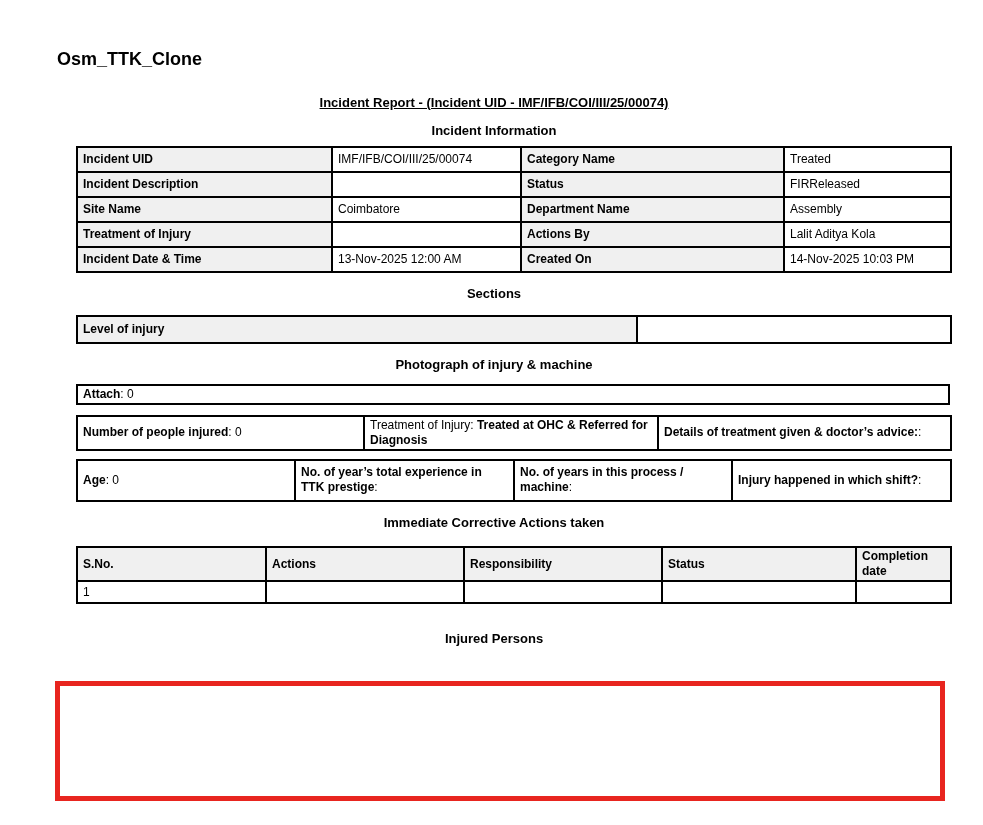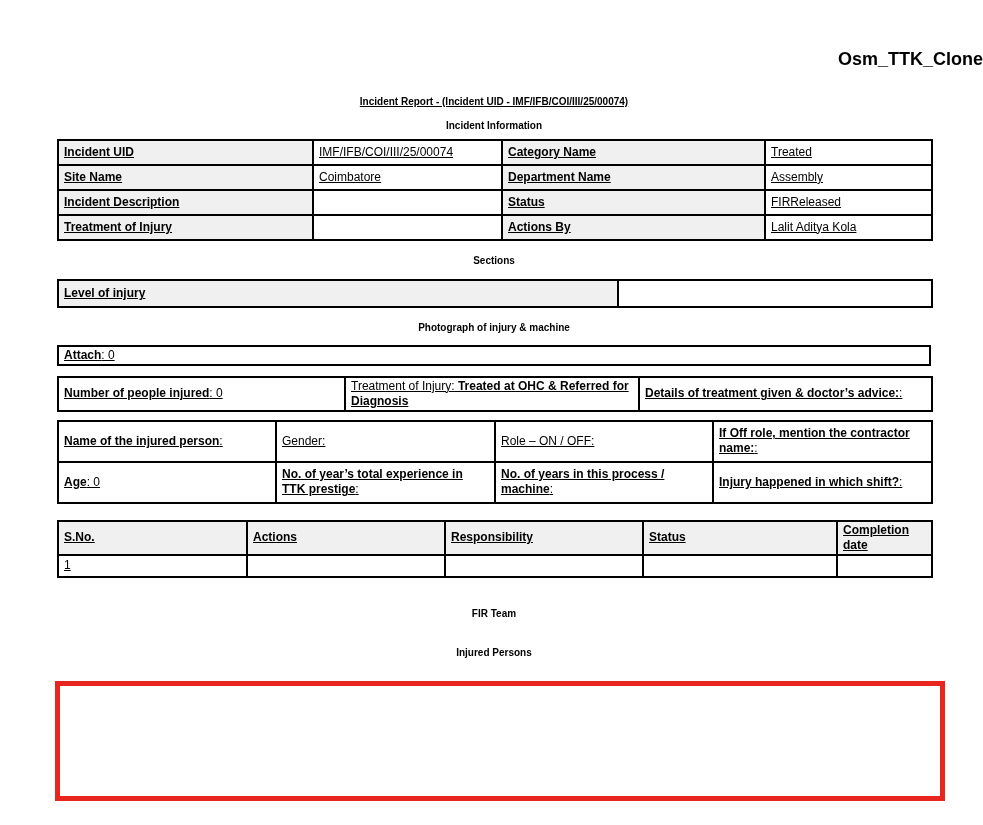--- a/index.html
+++ b/index.html
@@ -6,42 +6,42 @@
   html, body { margin: 0; padding: 0; background: #ffffff; }
   body {
     width: 983px; height: 825px; position: relative;
     font-family: "Liberation Sans", "DejaVu Sans", sans-serif;
     color: #000;
   }
   .doc { position: relative; width: 983px; height: 825px; padding-top: 50px; overflow: hidden; }
 
   .page-title {
     margin: 0 0 0 57px;
-    font-size: 18px; font-weight: bold; line-height: 1.1; text-align: right;
+    font-size: 18px; font-weight: bold; line-height: 1.1;
   }
 
   .center-head {
     width: 874px; margin-left: 57px; text-align: center;
-    font-size: 10px; font-weight: bold; line-height: 1.15;
+    font-size: 13px; font-weight: bold; line-height: 1.15;
   }
   .underlined { text-decoration: underline; }
 
   .m-report   { margin-top: 26px; }
   .m-info     { margin-top: 13px; }
   .m-sections { margin-top: 14px; }
   .m-photo    { margin-top: 14px; }
   .m-injury   { margin-top: 13px; }
   .m-person   { margin-top: 13px; }
   .m-corr     { margin-top: 14px; }
   .m-firteam  { margin-top: 30px; }
   .m-injpers  { margin-top: 28px; }
 
   table {
     border-collapse: collapse; table-layout: fixed;
-    width: 874px; margin-left: 57px; text-decoration: underline;
+    width: 874px; margin-left: 76px;
   }
   td {
     border: 2px solid #000;
     padding: 1px 5px;
     font-size: 12px; line-height: 1.25;
     vertical-align: middle;
     overflow: hidden;
     word-wrap: break-word;
   }
   .lab { background: #f0f0f0; font-weight: bold; }
@@ -88,36 +88,42 @@
         <col style="width:167px">
       </colgroup>
     <tbody>
         <tr>
       <td class="lab">Incident UID</td>
       <td>IMF/IFB/COI/III/25/00074</td>
       <td class="lab">Category Name</td>
       <td>Treated</td>
     </tr>
     <tr>
+      <td class="lab">Incident Description</td>
+      <td></td>
+      <td class="lab">Status</td>
+      <td>FIRReleased</td>
+    </tr>
+    <tr>
       <td class="lab">Site Name</td>
       <td>Coimbatore</td>
       <td class="lab">Department Name</td>
       <td>Assembly</td>
     </tr>
     <tr>
-      <td class="lab">Incident Description</td>
-      <td></td>
-      <td class="lab">Status</td>
-      <td>FIRReleased</td>
-    </tr>
-    <tr>
       <td class="lab">Treatment of Injury</td>
       <td></td>
       <td class="lab">Actions By</td>
       <td>Lalit Aditya Kola</td>
+    </tr>
+    <tr>
+      <td class="lab">Incident Date &amp; Time</td>
+      <td>13-Nov-2025 12:00 AM</td>
+      <td class="lab">Created On</td>
+      <td>14-Nov-2025 10:03 PM</td>
     </tr>
   </tbody>
     </table>
 
   <div class="center-head m-sections">Sections</div>
 
   <table class="t-level">
     <colgroup>
         <col style="width:560px">
         <col style="width:314px">
@@ -158,35 +164,30 @@
 
 
   <table class="t-person">
     <colgroup>
         <col style="width:218px">
         <col style="width:219px">
         <col style="width:218px">
         <col style="width:219px">
       </colgroup>
     <tbody>
-        <tr>
-      <td><span class="b">Name of the injured person</span><span>:</span></td>
-      <td><span class="b"></span><span>Gender:</span></td>
-      <td><span class="b"></span><span>Role – ON / OFF:</span></td>
-      <td><span class="b">If Off role, mention the contractor name:</span><span>:</span></td>
-    </tr>
     <tr>
       <td><span class="b">Age</span><span>: 0</span></td>
       <td><span class="b">No. of year’s total experience in TTK prestige</span><span>:</span></td>
       <td><span class="b">No. of years in this process / machine</span><span>:</span></td>
       <td><span class="b">Injury happened in which shift?</span><span>:</span></td>
     </tr>
   </tbody>
     </table>
 
+  <div class="center-head m-corr">Immediate Corrective Actions taken</div>
 
   <table class="t-actions">
     <colgroup>
         <col style="width:189px">
         <col style="width:198px">
         <col style="width:198px">
         <col style="width:194px">
         <col style="width:95px">
       </colgroup>
     <tbody>
@@ -200,19 +201,18 @@
     <tr class="row">
       <td>1</td>
       <td></td>
       <td></td>
       <td></td>
       <td></td>
     </tr>
   </tbody>
     </table>
 
-  <div class="center-head m-firteam">FIR Team</div>
 
   <div class="center-head m-injpers">Injured Persons</div>
 
   <div class="highlight-rect" style="border-color: rgb(232, 37, 31);"></div>
 
 </div>
 
 </body></html>

